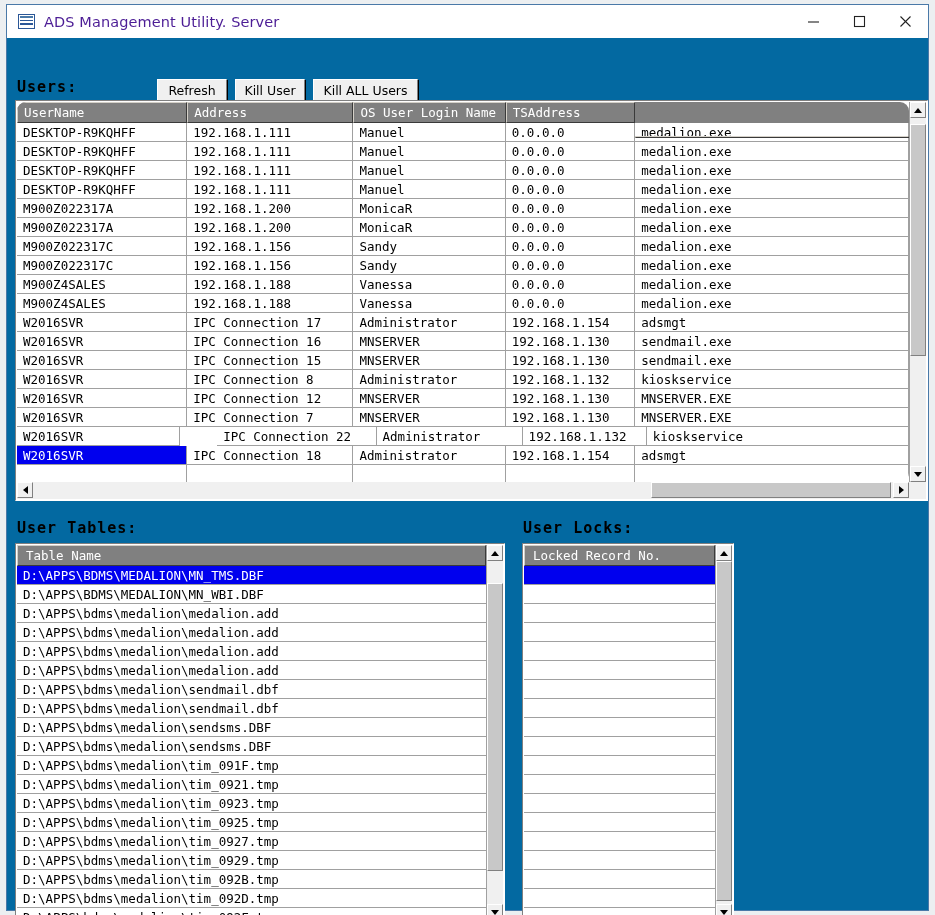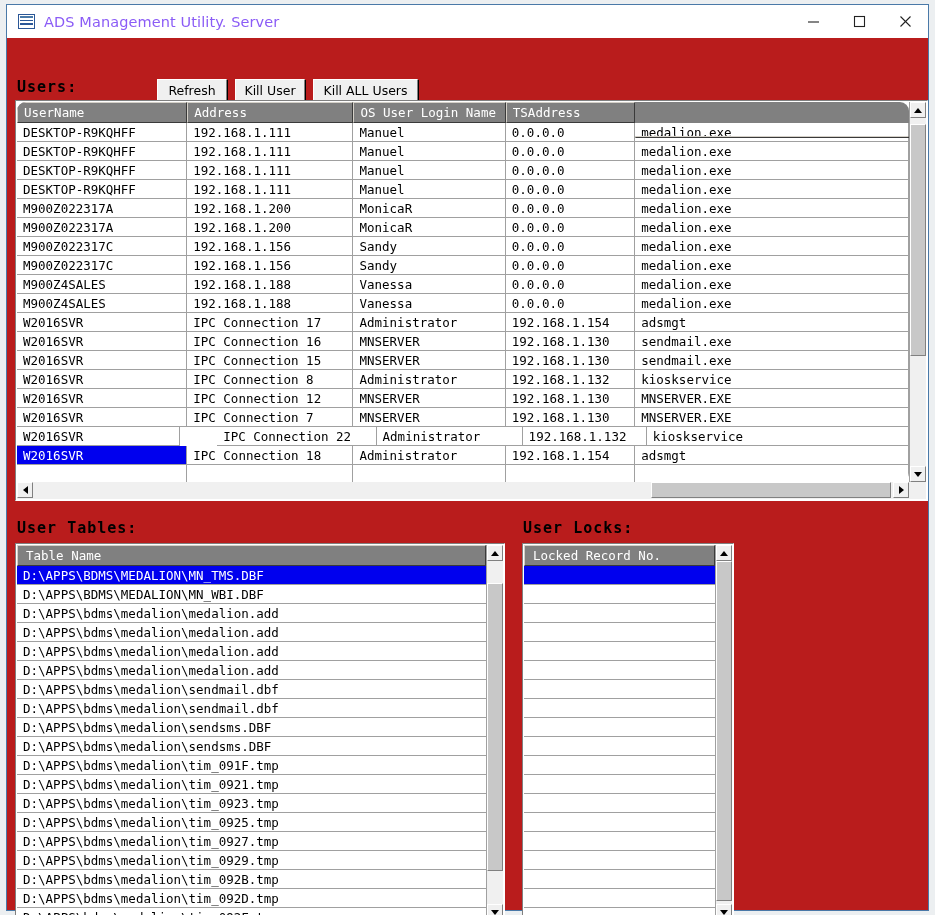--- a/index.html
+++ b/index.html
@@ -25,32 +25,32 @@
   }
   .title-icon{
     width:17px;height:15px;margin-left:11px;margin-right:9px;
     background:#ffffff;border:1px solid #2b5797;box-sizing:border-box;
     display:flex;flex-direction:column;justify-content:flex-start;
     padding:1px;
   }
   .title-icon i{display:block;height:2px;background:#2b5797;margin-bottom:2px;}
   .title-icon i:first-child{background:#4a79a8;}
   .title-text{
-    font-family:"DejaVu Sans",sans-serif;font-size:14.5px;color:#8b5cf6;
+    font-family:"DejaVu Sans",sans-serif;font-size:14.5px;color:#4c1d95;
     white-space:nowrap;letter-spacing:0.1px;text-align:right;
   }
   .win-controls{position:absolute;right:0;top:0;height:33px;display:flex;}
   .win-btn{
     width:46px;height:33px;display:flex;align-items:center;justify-content:center;
     font-family:"DejaVu Sans",sans-serif;font-size:15px;color:#222;background:#fff;
   }
   .win-btn svg{display:block;}
   
   .client{
-    flex:1;background:#b91c1c;position:relative;
+    flex:1;background:#0369a1;position:relative;
   }
   .section-label{
     position:absolute;font-family:"DejaVu Sans Mono",monospace;
     font-size:15px;font-weight:bold;color:#000;letter-spacing:1px;
   }
   
   .btnbar{position:absolute;left:150px;top:41px;display:flex;}
   .tbtn{
     height:22px;background:#f0f0f0;
     border-top:1px solid #ffffff;border-left:1px solid #ffffff;

